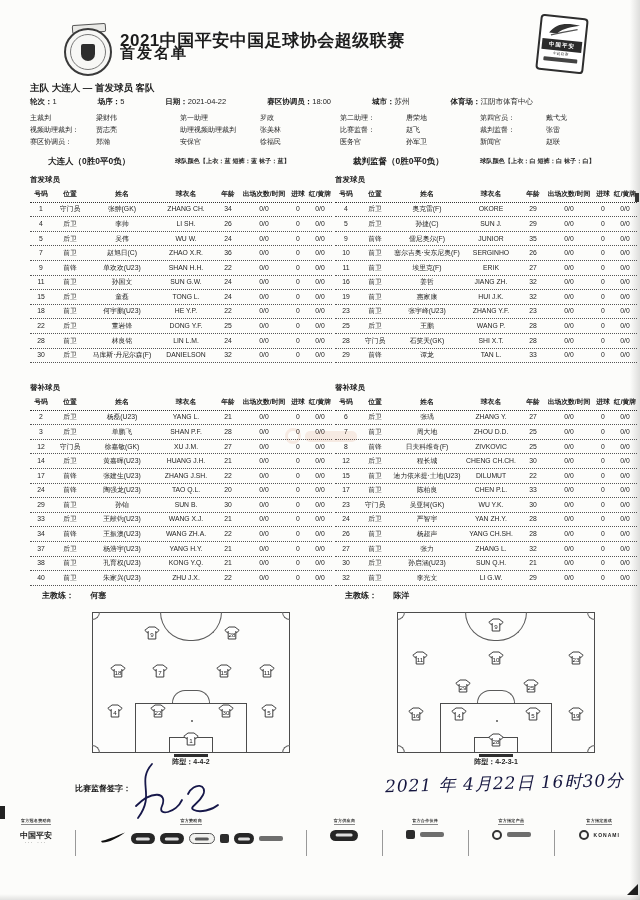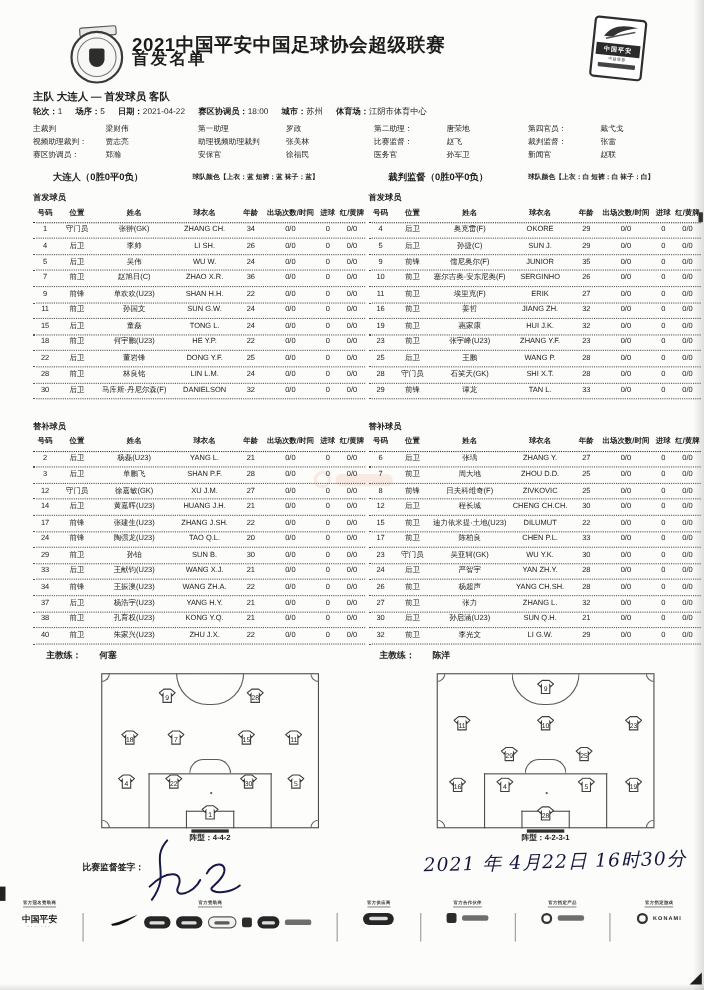--- a/index.html
+++ b/index.html
@@ -30,21 +30,21 @@
          border:1px solid #555;border-radius:2px;transform:rotate(-4deg);}
   .badge{position:absolute;left:538px;top:16px;width:48px;height:56px;border:2px solid #2e2e2e;
          border-radius:4px;background:#fff;transform:rotate(6deg);padding:2px;}
   .badge .logo{height:20px;position:relative;}
   .badge .band{background:#2b2b2b;color:#fff;font-size:5.5px;font-weight:bold;text-align:center;
          padding:2px 0;letter-spacing:1px;}
   .badge .tiny{font-size:3.5px;text-align:center;color:#333;margin-top:1px;letter-spacing:.5px;}
   .badge .bar{height:4px;background:#444;margin:2px 3px 0 3px;border-radius:1px;}
 
   .teamsline{position:absolute;left:30px;top:82px;font-size:9.5px;font-weight:bold;}
-  .metarow{position:absolute;left:30px;top:97px;width:580px;display:flex;gap:12px;font-size:7.5px;}
+  .metarow{position:absolute;left:30px;top:97px;width:580px;display:flex;gap:41px;font-size:7.5px;}
   .metarow b{font-weight:bold;}
 
   .officials{position:absolute;left:30px;top:112px;width:586px;font-size:7px;line-height:12px;}
   .offrow{display:grid;grid-template-columns:150px 160px 140px 136px;}
   .offcell{display:flex;}
   .offcell .lab{min-width:58px;}
   .offcell.c1 .lab{min-width:72px;}
   .offcell .nm{margin-left:8px;}
 
   

